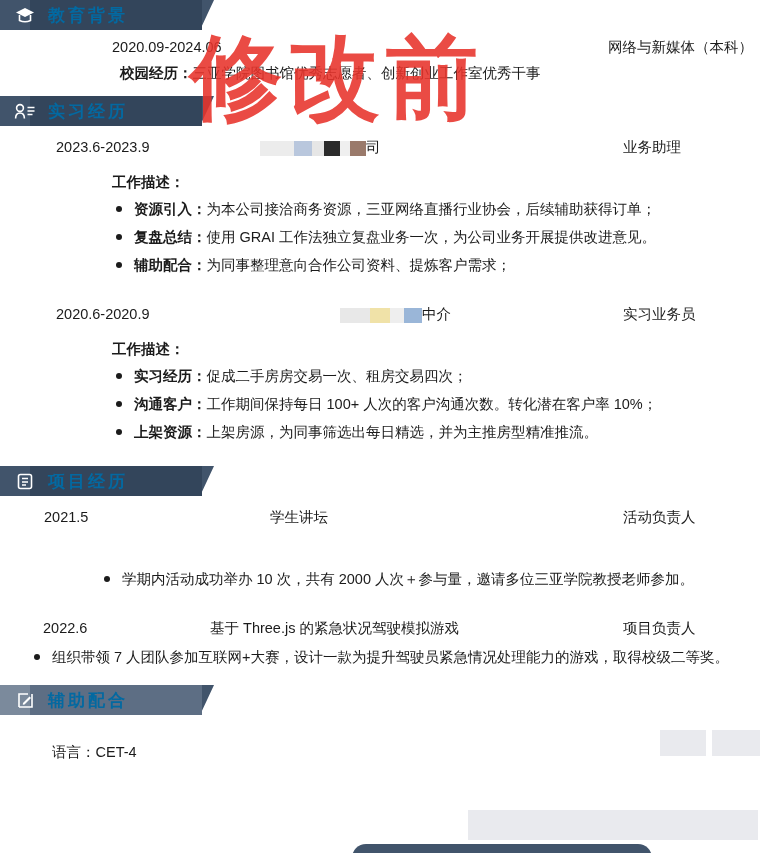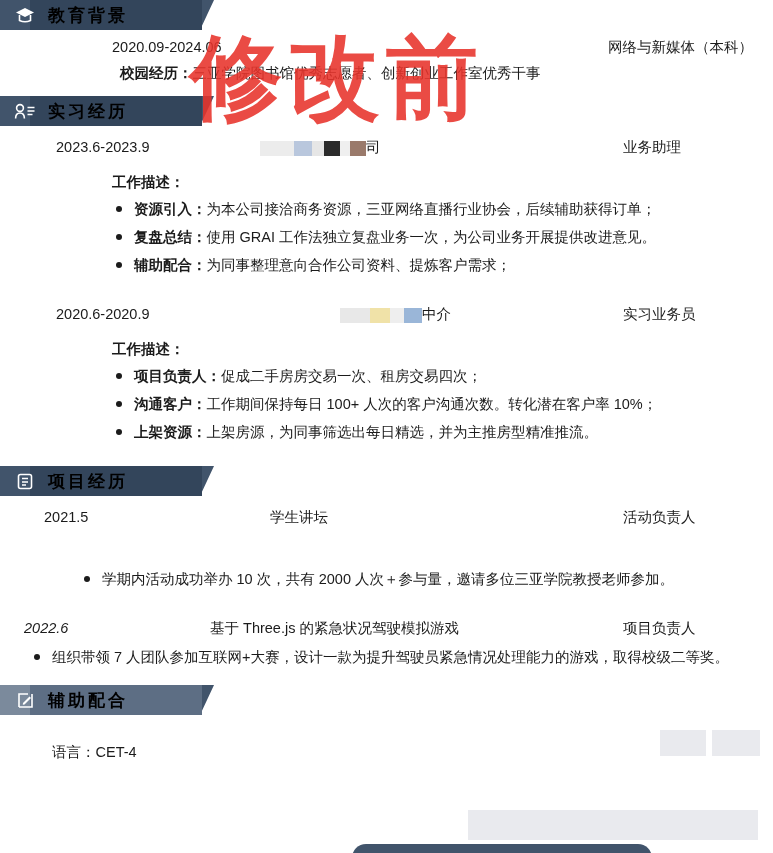--- a/index.html
+++ b/index.html
@@ -42,21 +42,21 @@
     margin-left: 14px;
     width: 22px; height: 22px;
     display: flex; align-items: center; justify-content: center;
     color: #ffffff;
     z-index: 3;
   }
   .ribbon .ico svg { display: block; }
   .ribbon .txt {
     position: relative;
     z-index: 3;
-    color: #000000;
+    color: #0369a1;
     font-size: 17px;
     font-weight: bold;
     letter-spacing: 3px;
     margin-left: 12px;
   }
   .ribbon .shadow {
     position: absolute;
     left: 30px; top: 0;
     width: 172px; height: 30px;
     background: #33455b;
@@ -235,21 +235,21 @@
     <div class="mid" style="padding-left:190px;">
       <span class="redact">
         <span class="rseg" style="width:30px;background:#e8e8e8;"></span><span class="rseg" style="width:20px;background:#f0e2a8;"></span><span class="rseg" style="width:14px;background:#eeeeee;"></span><span class="rseg" style="width:18px;background:#9ab6d8;"></span>
       </span><span>中介</span>
     </div>
     <div class="rolew">实习业务员</div>
   </div>
 
   <div class="subhead">工作描述：</div>
   <ul class="bullets indent-a">
-    <li><span class="lbl">项目负责人：</span><span>促成二手房房交易一次、租房交易四次；</span></li>
+    <li><span class="lbl">实习经历：</span><span>促成二手房房交易一次、租房交易四次；</span></li>
     <li><span class="lbl">沟通客户：</span><span>工作期间保持每日 100+ 人次的客户沟通次数。转化潜在客户率 10%；</span></li>
     <li><span class="lbl">上架资源：</span><span>上架房源，为同事筛选出每日精选，并为主推房型精准推流。</span></li>
   </ul>
 </div>
 
 <div class="sp16"></div>
 
 <div class="sec" id="projects">
   <div class="ribbon">
     <div class="bar"></div>
@@ -262,28 +262,28 @@
       </svg>
     </div>
     <div class="txt">项目经历</div>
   </div>
 
   <div class="row3" style="padding-top:12px;">
     <div class="date" style="padding-left:44px;">2021.5</div>
     <div class="mid" style="padding-left:120px;">学生讲坛</div>
     <div class="rolew">活动负责人</div>
   </div>
-  <ul class="bullets" style="padding-left:80px;margin-top:40px;">
+  <ul class="bullets" style="padding-left:100px;margin-top:40px;">
     <li><span>学期内活动成功举办 10 次，共有 2000 人次＋参与量，邀请多位三亚学院教授老师参加。</span></li>
   </ul>
 
   <div class="sp16"></div>
 
   <div class="row3">
-    <div class="date" style="padding-left:24px;font-style:italic;">2022.6</div>
+    <div class="date" style="padding-left:43px;">2022.6</div>
     <div class="mid" style="padding-left:60px;">基于 Three.js 的紧急状况驾驶模拟游戏</div>
     <div class="rolew">项目负责人</div>
   </div>
   <ul class="bullets" style="padding-left:30px;">
     <li><span>组织带领 7 人团队参加互联网+大赛，设计一款为提升驾驶员紧急情况处理能力的游戏，取得校级二等奖。</span></li>
   </ul>
 </div>
 
 <div class="sp10"></div>
 

